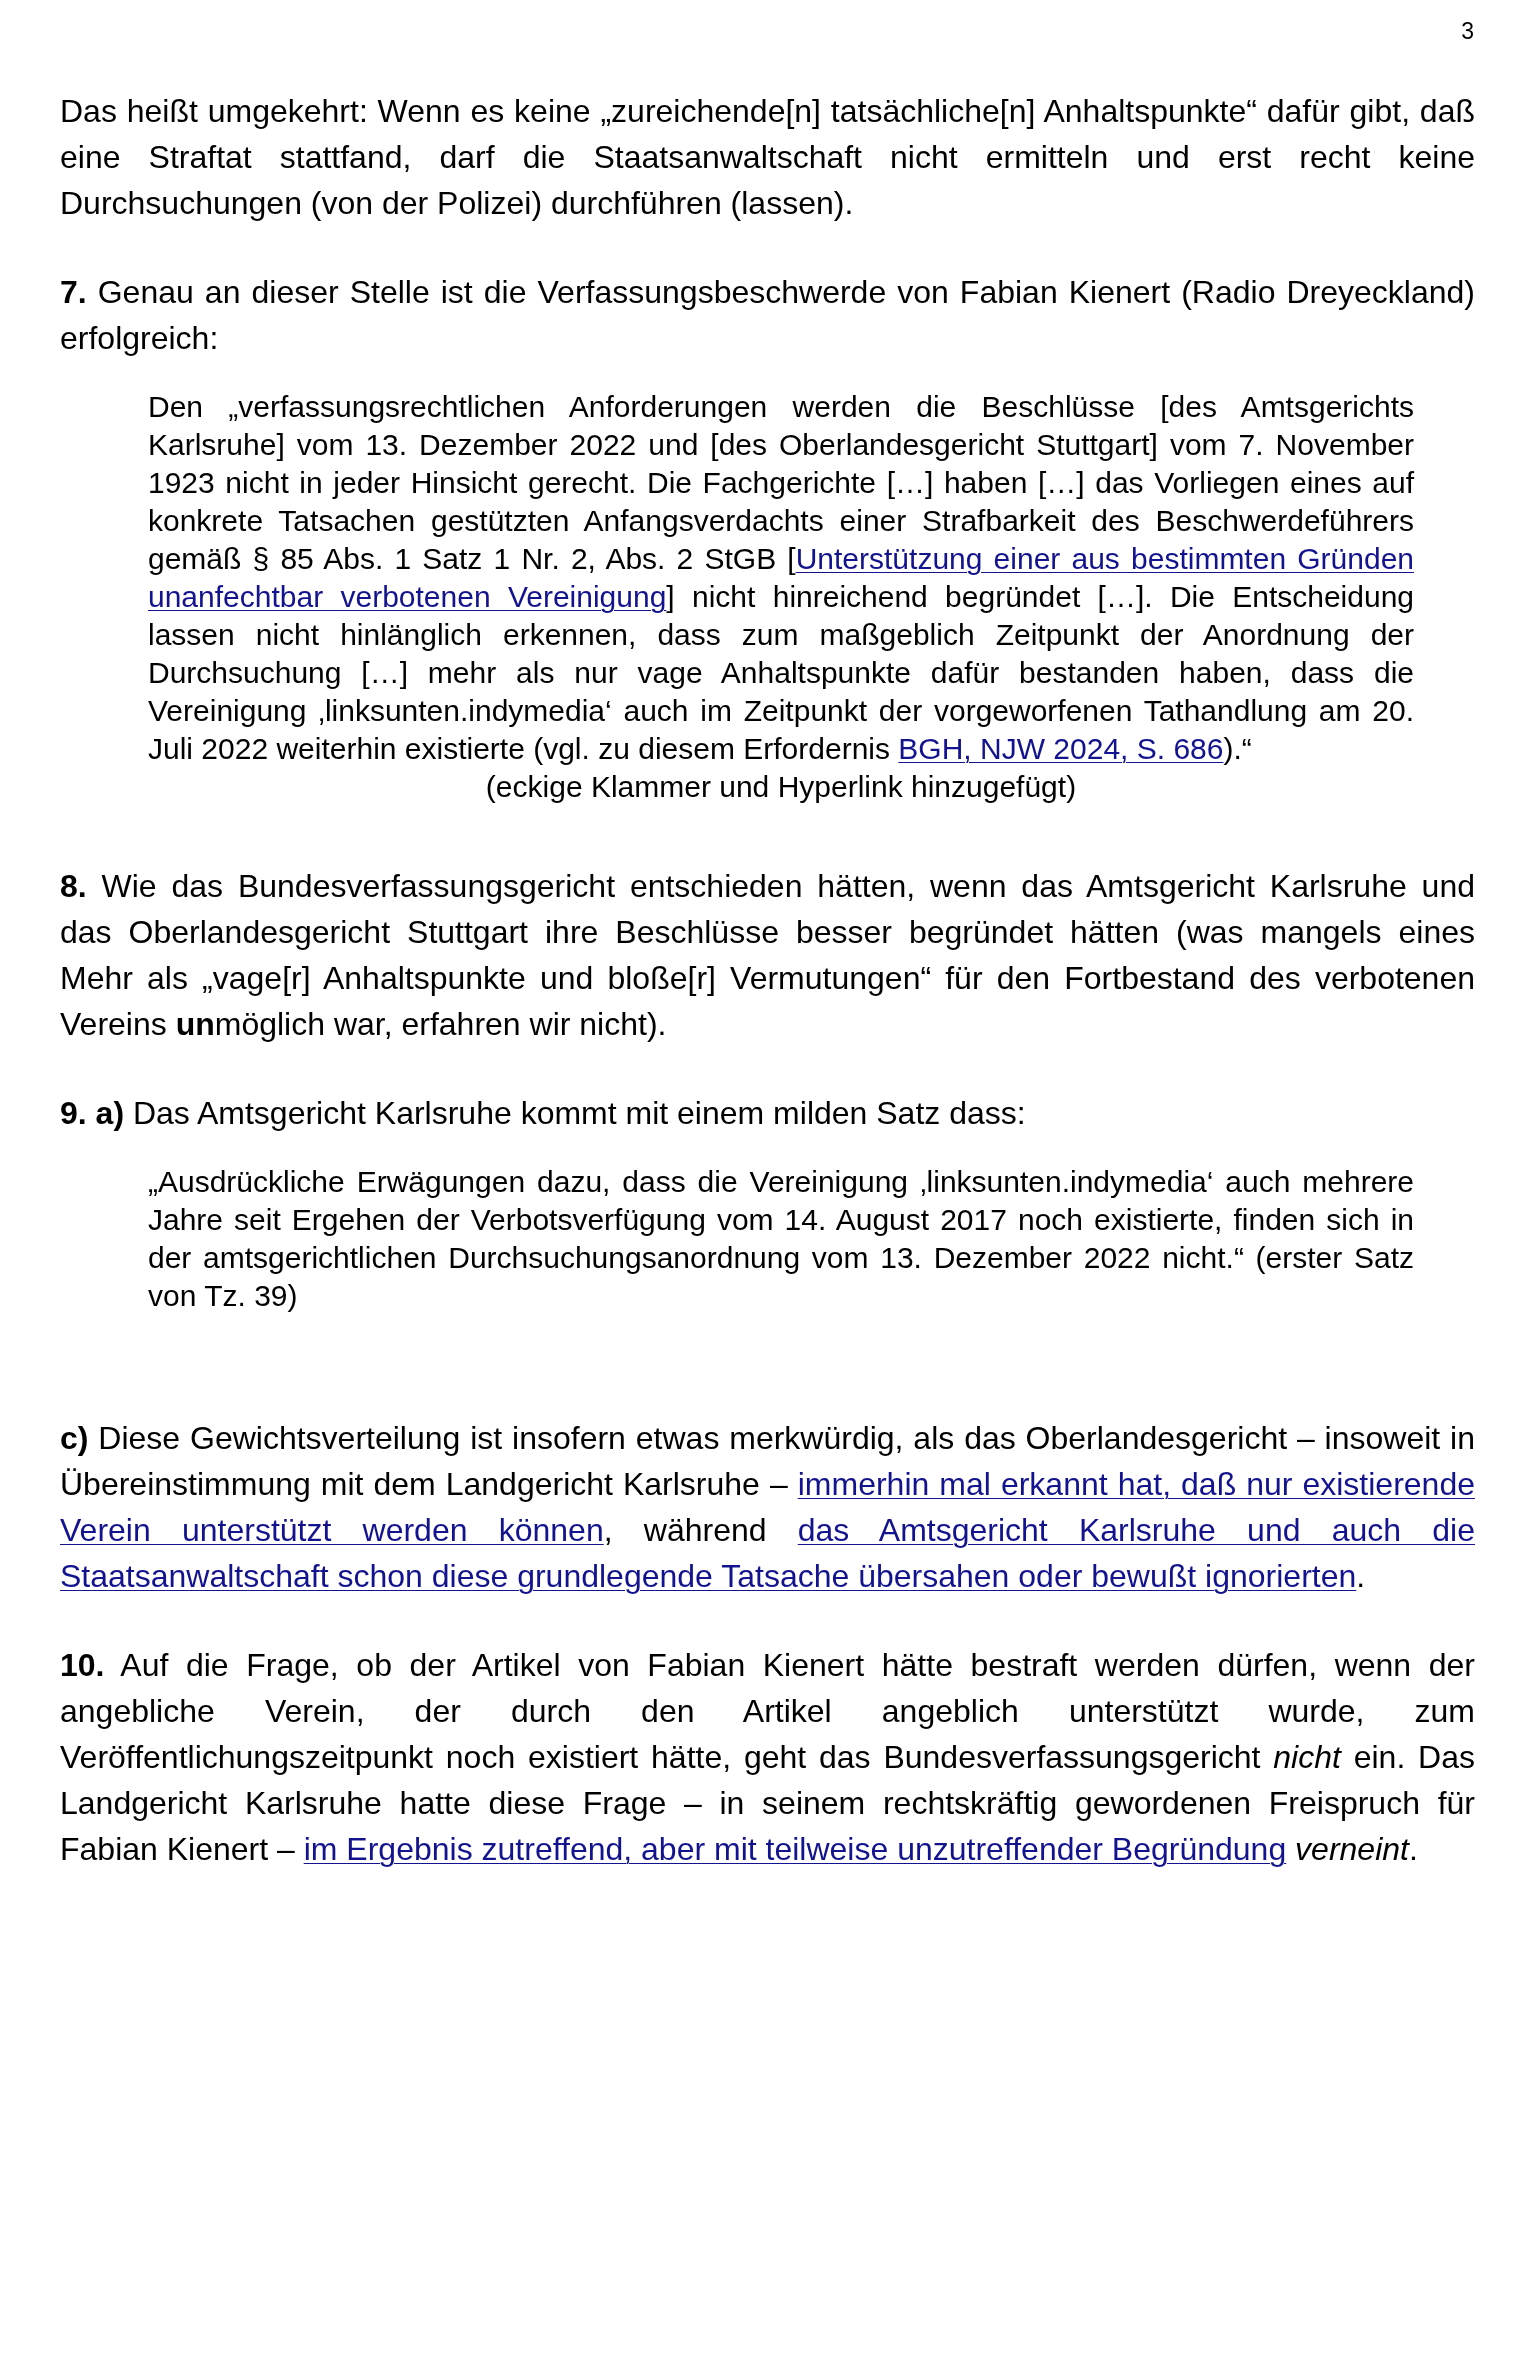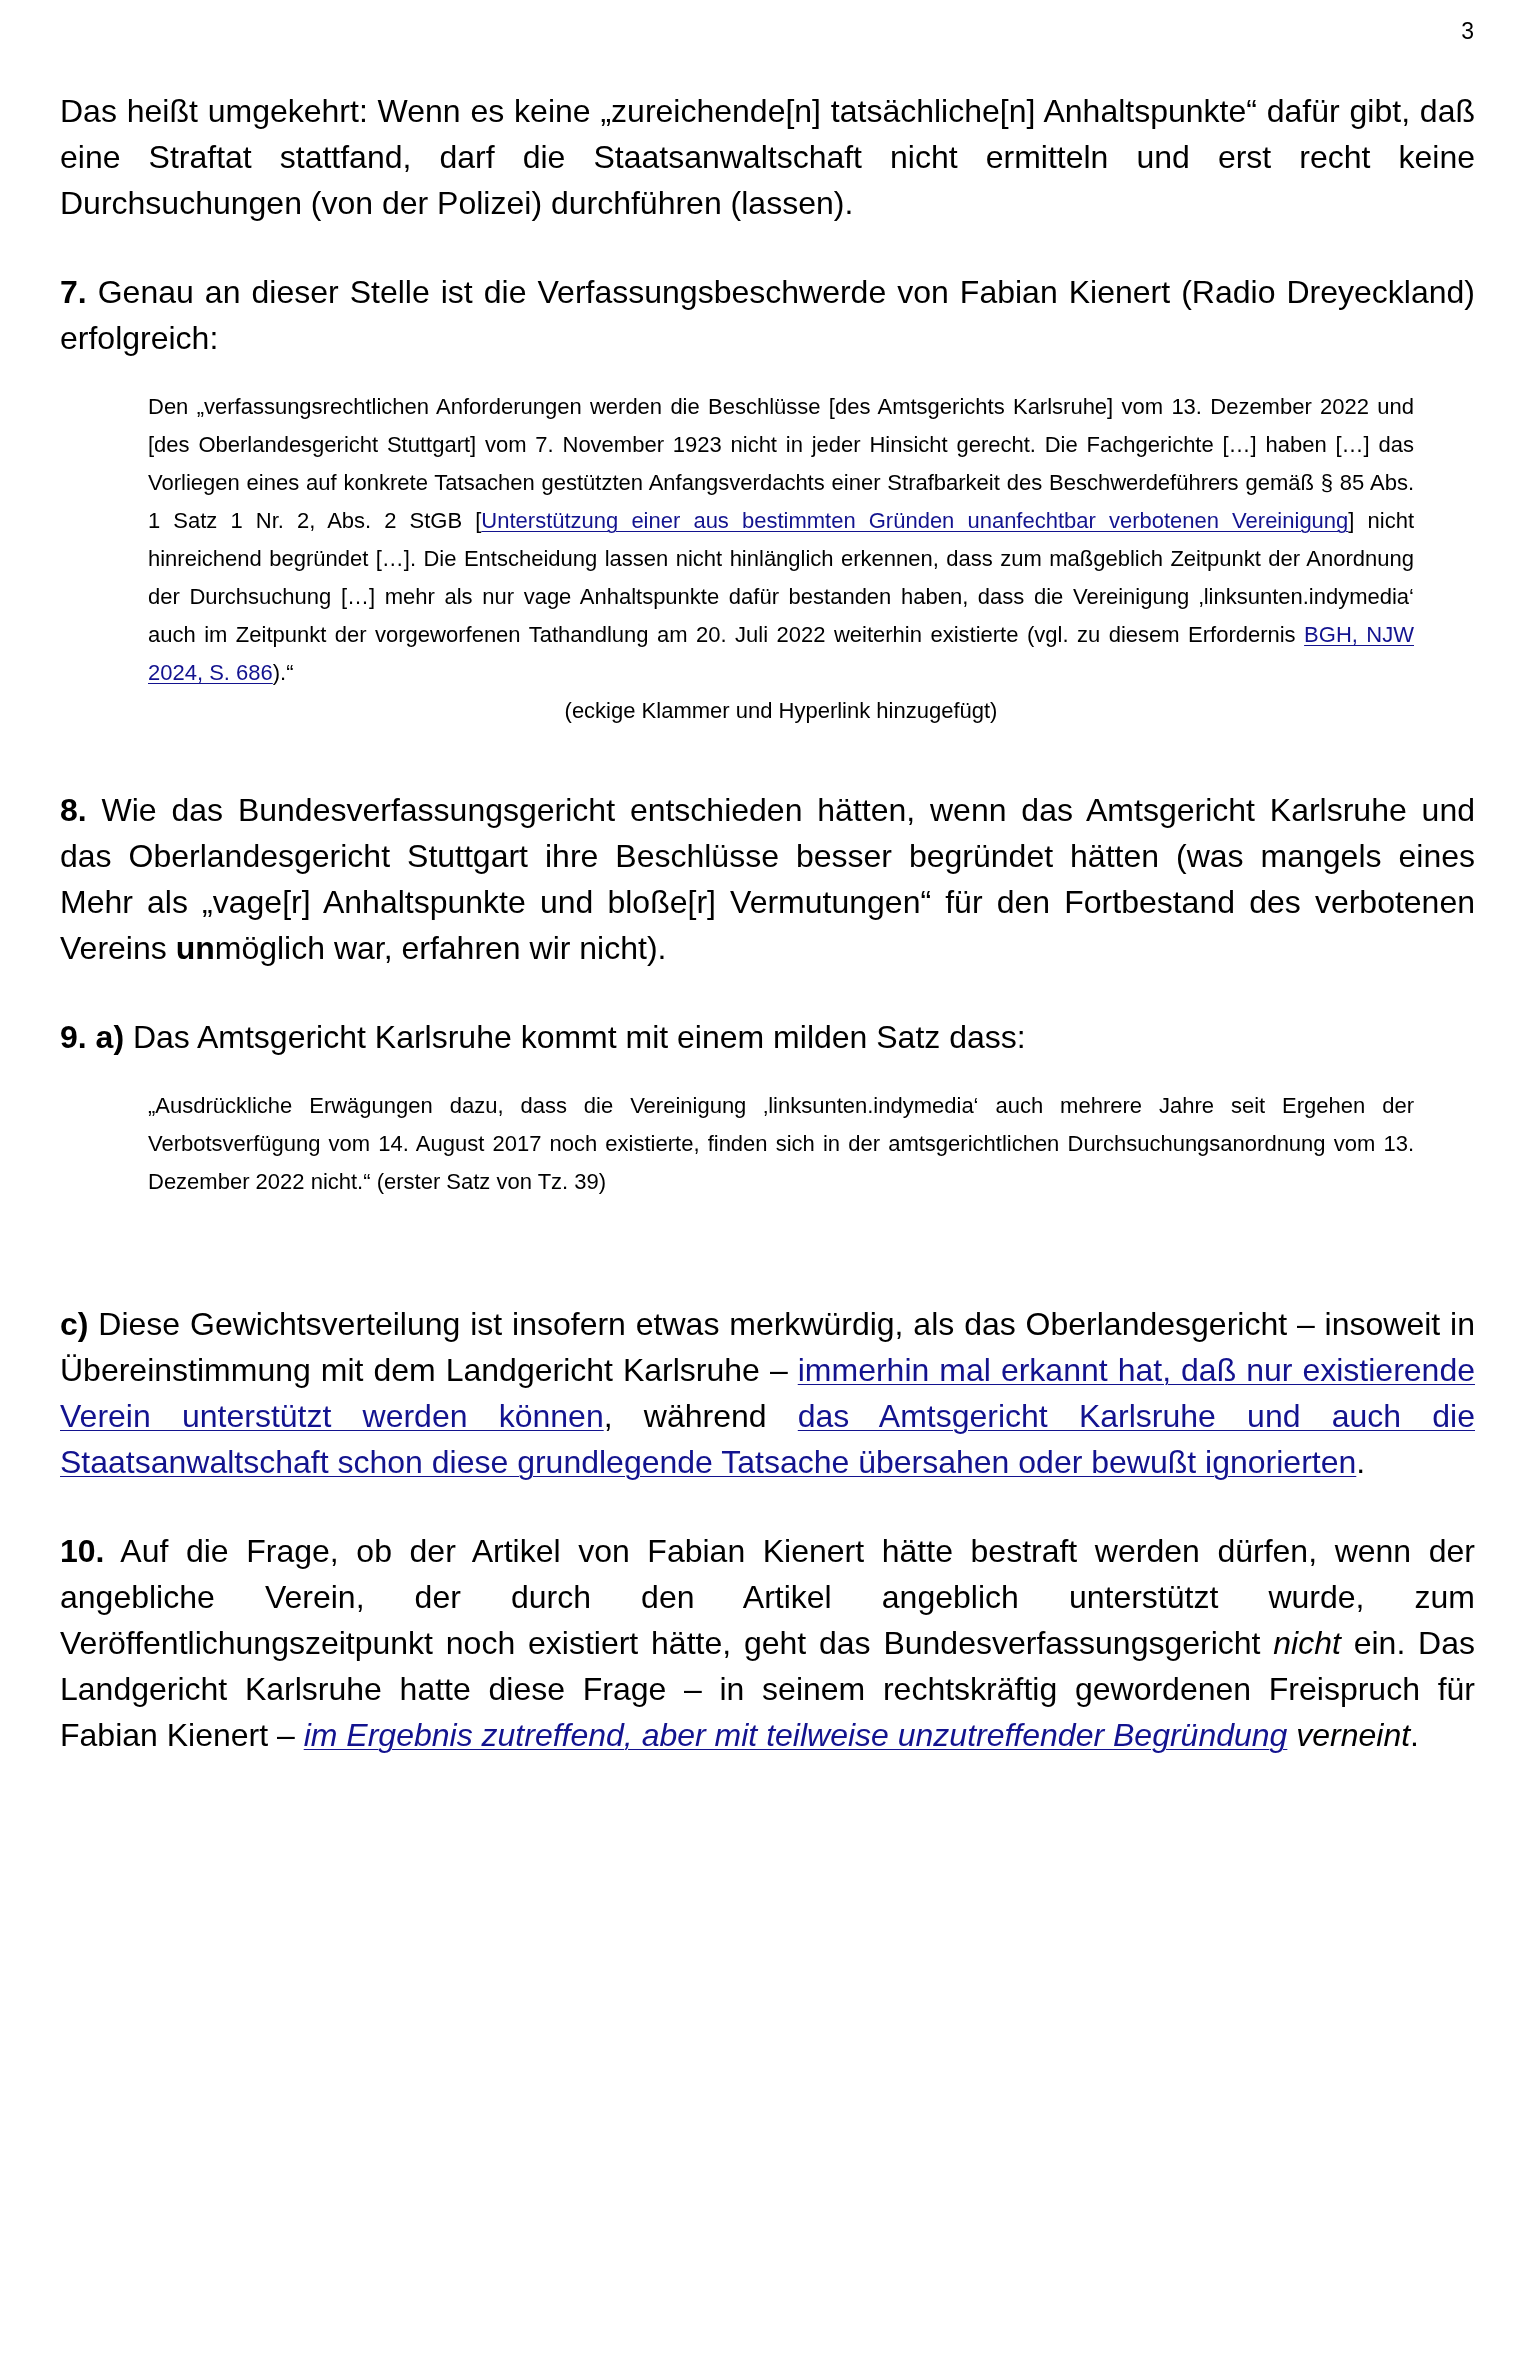--- a/index.html
+++ b/index.html
@@ -48,21 +48,21 @@
     hyphens: manual;
     color: #000;
   }
   .gap-para   { height: 43px; }
   .gap-quote  { height: 27px; }
   .gap-big    { height: 57px; }
 
   blockquote.quote {
     margin: 0 0 0 88px;   
     width: 1266px;          
-    font-size: 22px;
+    font-size: 30px;
     line-height: 38px;
     text-align: justify;
     text-justify: inter-word;
     color: #000;
   }
   blockquote.quote p { margin: 0; }
   .note {
     text-align: center;
   }
   b, strong { font-weight: bold; }
@@ -71,21 +71,20 @@
     color: #13138f;
     text-decoration: underline;
     text-decoration-thickness: 1.4px;
     text-underline-offset: 2.7px;
   }
   .link-i {
     color: #13138f;
     text-decoration: underline;
     text-decoration-thickness: 1.4px;
     text-underline-offset: 2.7px;
-    font-style: italic;
   }
   .num { font-weight: bold; }
 </style>
 </head>
 <body>
 
 <div class="page">
 
   <div class="page-number">3</div>
 

